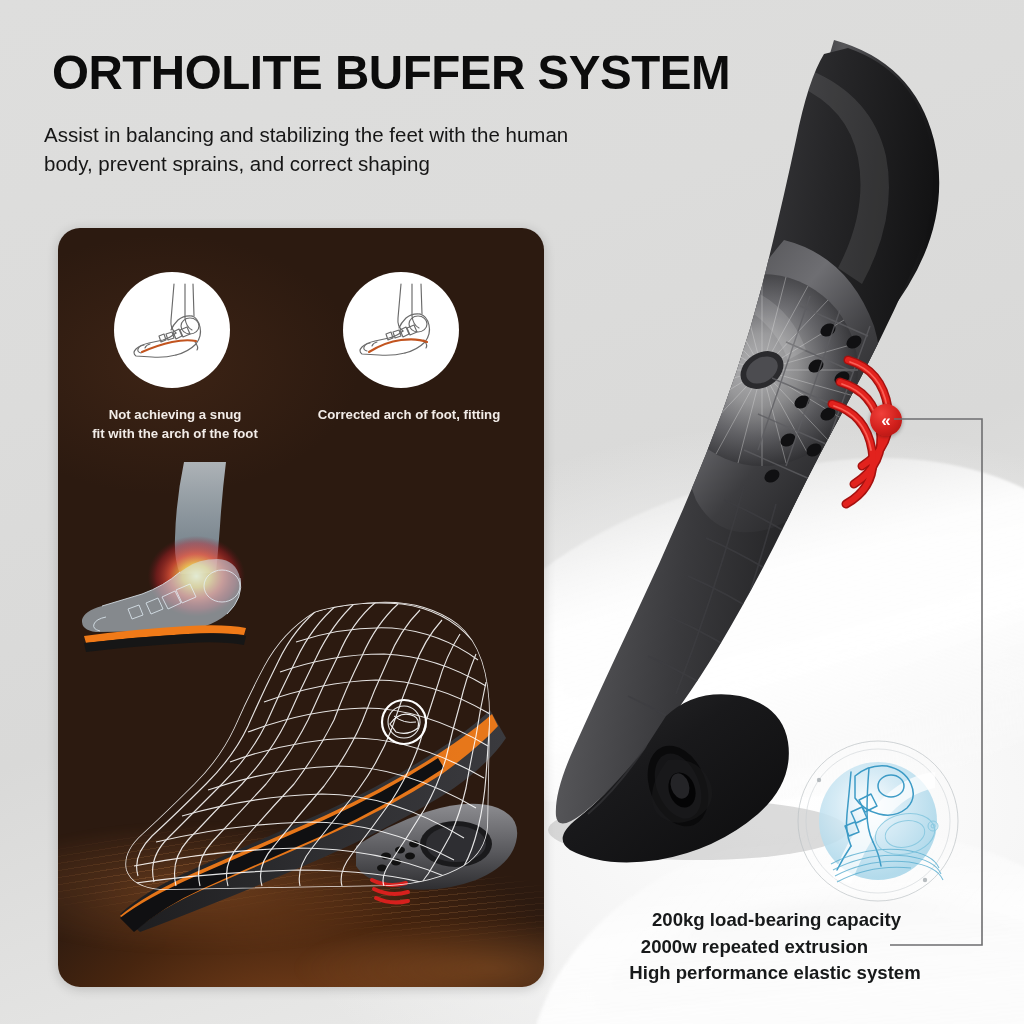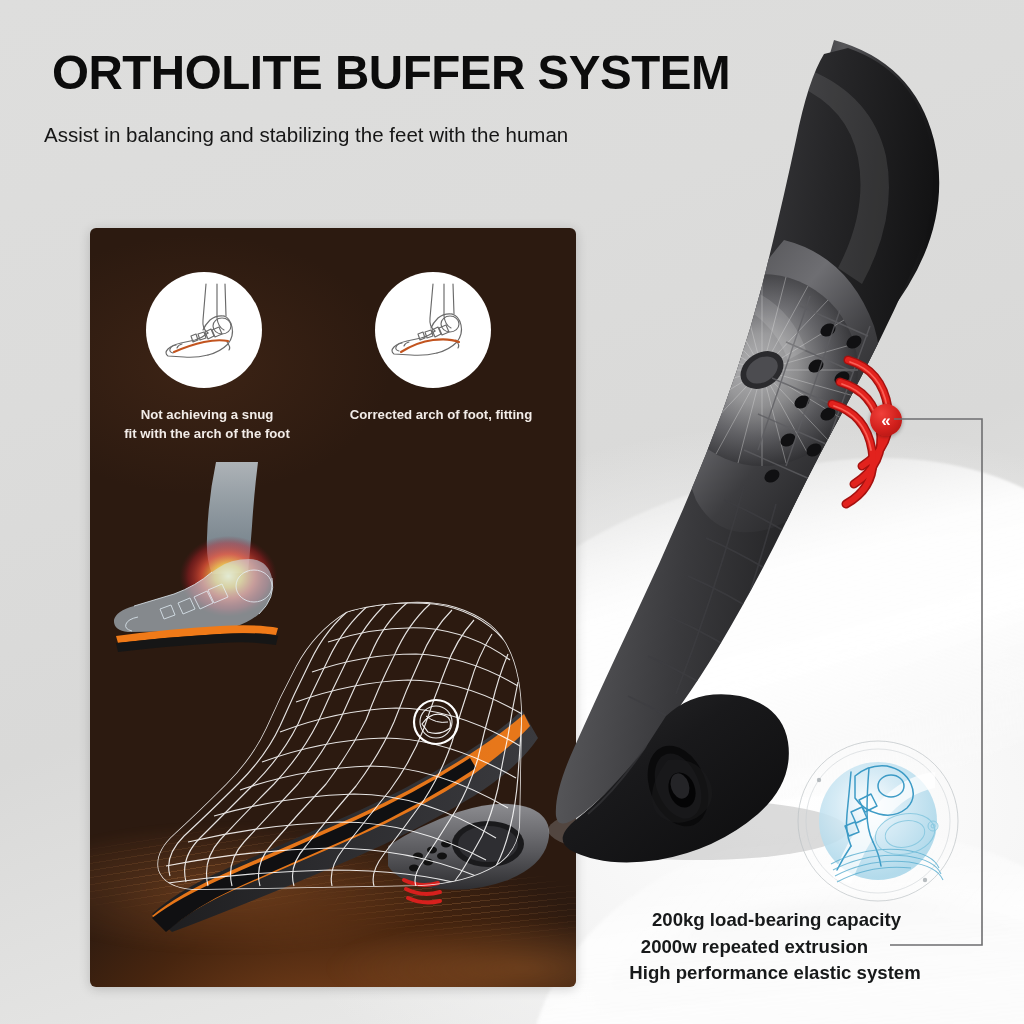--- a/index.html
+++ b/index.html
@@ -64,27 +64,26 @@
     font-size: 20.5px; font-weight: 500;
     line-height: 1.42;
     color: #161616;
   }
   #subtitle span { display: block; }
 
   
   #panel {
     position: absolute; left: 58px; top: 228px;
     width: 486px; height: 759px;
-    border-radius: 6px;
+    border-radius: 22px;
     overflow: hidden;
     background:
       radial-gradient(ellipse 420px 300px at 50% 112%, #8a4a1e 0%, #6d3a18 26%, #47250f 55%, #2c1a10 80%),
       linear-gradient(180deg, #251610 0%, #2a1b12 40%, #3a2314 70%, #5a3016 100%);
     box-shadow: 0 2px 12px rgba(0,0,0,.18);
-    margin-left: 32px;
   }
   .panel-sheen {
     position: absolute; inset: 0;
     background: radial-gradient(ellipse 300px 200px at 22% 18%, rgba(120,70,40,.22) 0%, rgba(0,0,0,0) 65%);
     pointer-events: none;
   }
   
   .dune {
     position: absolute; left: -40px; width: 600px; height: 200px;
     border-radius: 50%;
@@ -199,20 +198,21 @@
 <div id="stage">
 
   <div class="drape drape-3"></div>
   <div class="drape drape-1"></div>
   <div class="drape drape-4"></div>
   <div class="drape drape-2"></div>
 
   <div id="title">ORTHOLITE BUFFER SYSTEM</div>
   <div id="subtitle">
     <span>Assist in balancing and stabilizing the feet with the human</span>
+    <span>body, prevent sprains, and correct shaping</span>
   </div>
 
   <div id="panel">
     <div class="panel-sheen"></div>
     <div class="dune dune-a"></div>
     <div class="dune dune-b"></div>
     <div class="dune-lines"></div>
     <div class="dune-lines2"></div>
 
     <div class="foot-circle" id="circle-flat">

